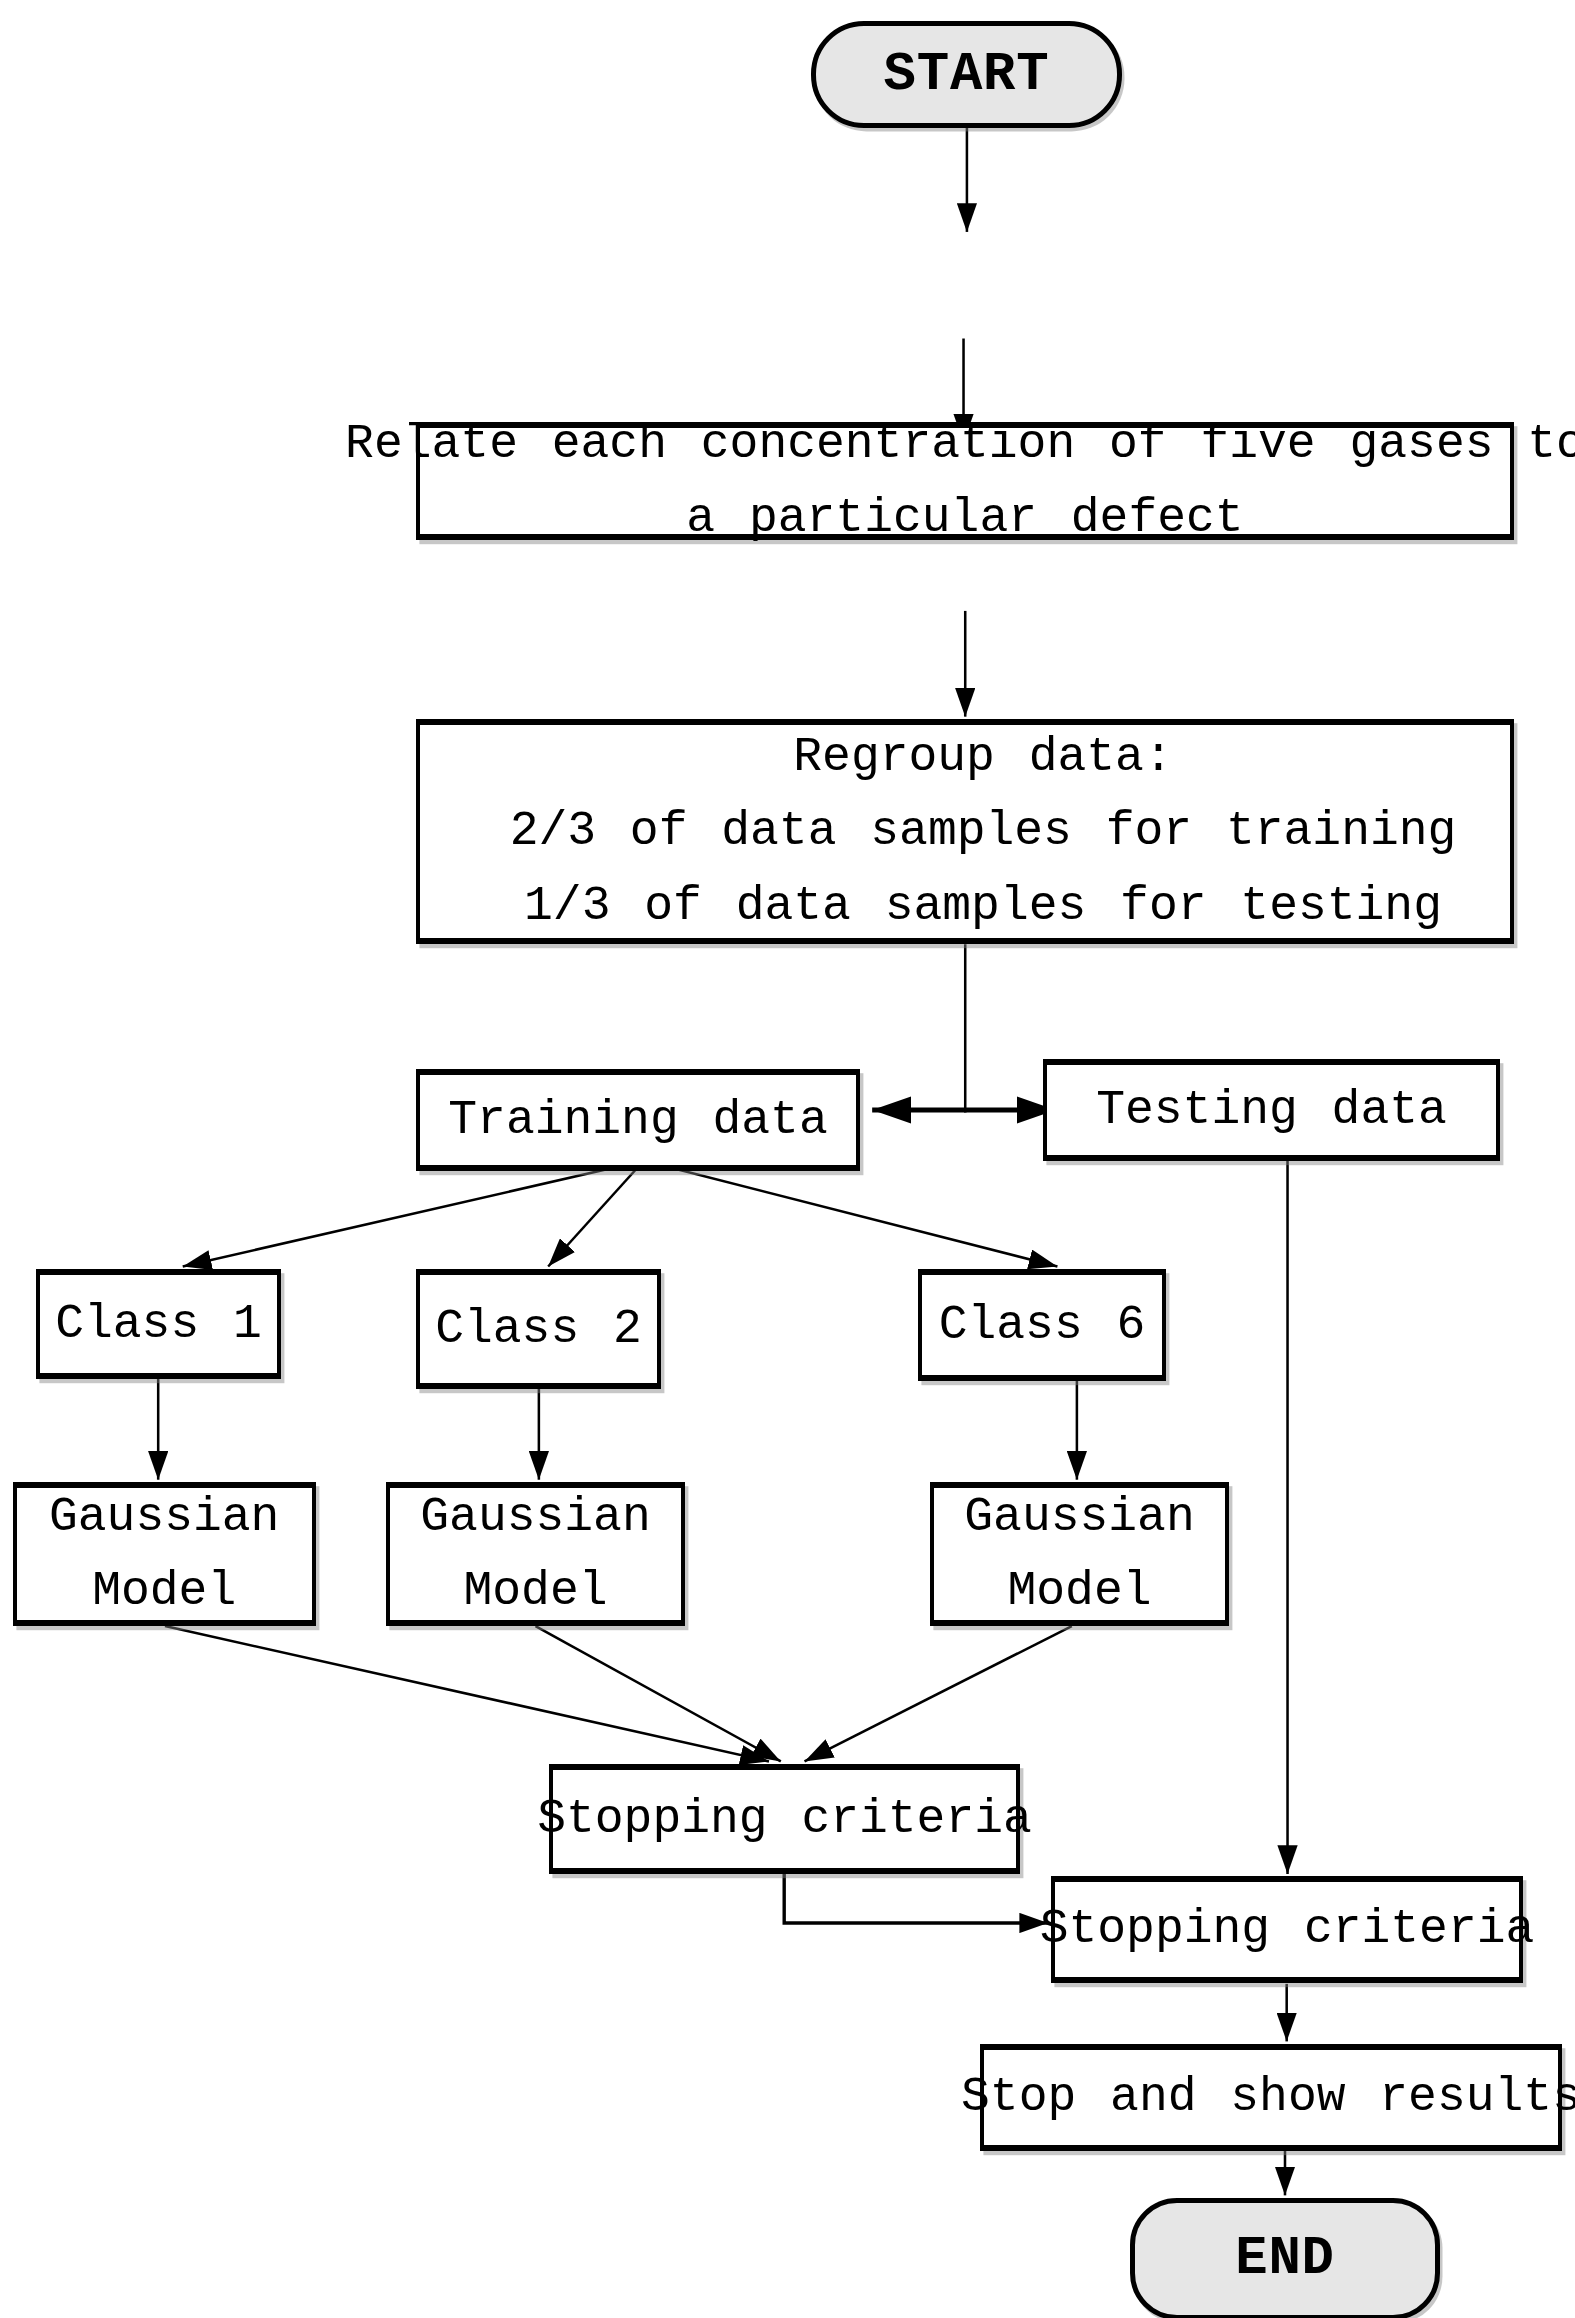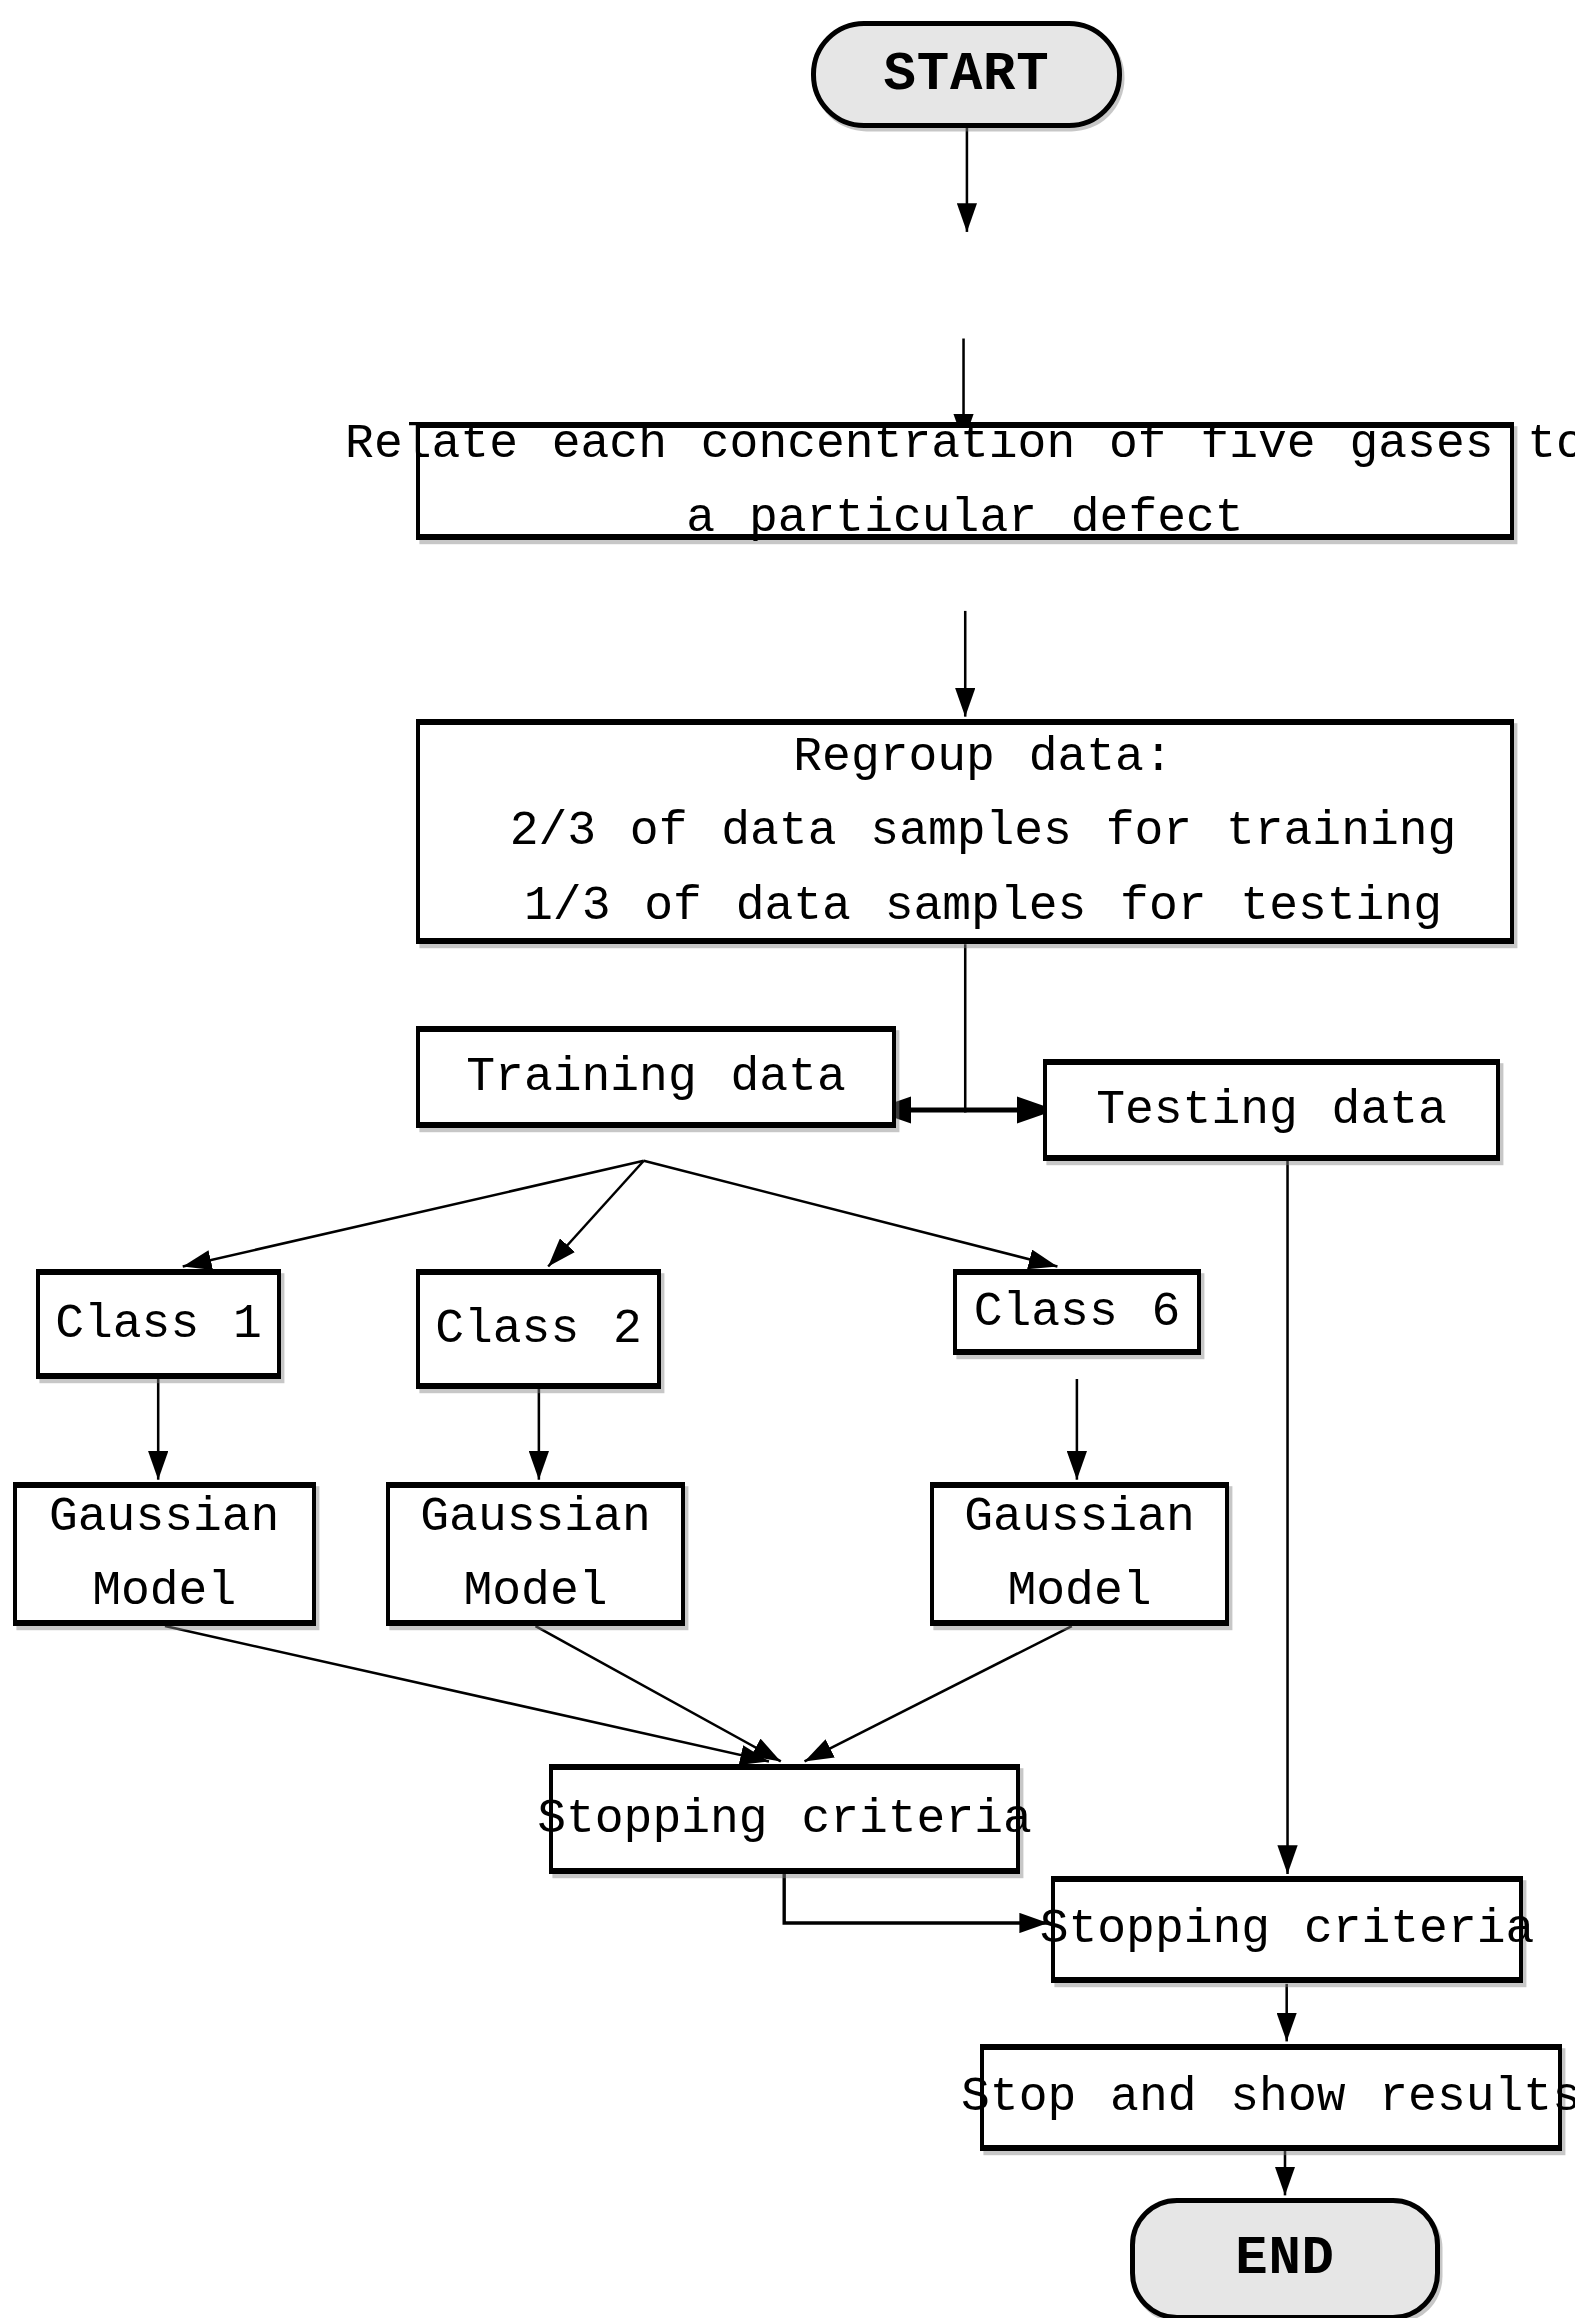--- a/index.html
+++ b/index.html
@@ -96,37 +96,37 @@
     <span class="label">Relate each concentration of five gases to</span>
     <span class="label">a particular defect</span>
   </div>
 
   <div class="node box" style="left:416px;top:719px;width:1098px;height:225px;padding-left:36px;">
     <span class="label">Regroup data:</span>
     <span class="label">2/3 of data samples for training</span>
     <span class="label">1/3 of data samples for testing</span>
   </div>
 
-  <div class="node box" style="left:416px;top:1026px;width:480px;height:102px;">
+  <div class="node box" style="left:416px;top:1069px;width:444px;height:102px;">
     <span class="label">Training data</span>
   </div>
 
   <div class="node box" style="left:1043px;top:1059px;width:457px;height:102px;">
     <span class="label">Testing data</span>
   </div>
 
   <div class="node box" style="left:36px;top:1269px;width:245px;height:110px;">
     <span class="label">Class 1</span>
   </div>
 
   <div class="node box" style="left:416px;top:1269px;width:245px;height:120px;">
     <span class="label">Class 2</span>
   </div>
 
-  <div class="node box" style="left:953px;top:1269px;width:248px;height:86px;">
+  <div class="node box" style="left:918px;top:1269px;width:248px;height:112px;">
     <span class="label">Class 6</span>
   </div>
 
   <div class="node box" style="left:12.7px;top:1482px;width:303px;height:144px;">
     <span class="label">Gaussian</span>
     <span class="label">Model</span>
   </div>
 
   <div class="node box" style="left:386px;top:1482px;width:299px;height:144px;">
     <span class="label">Gaussian</span>

